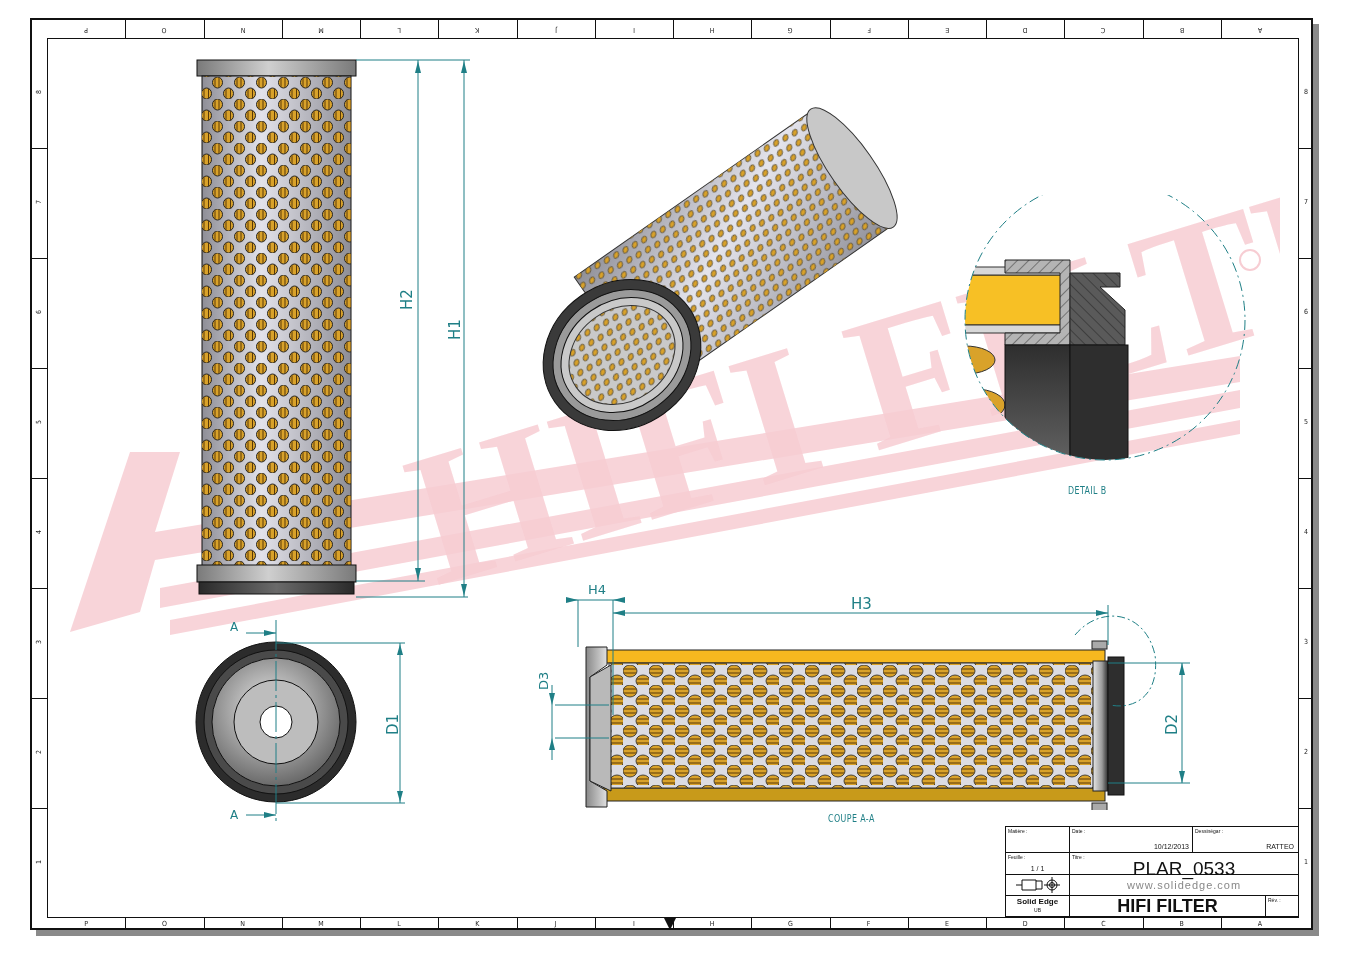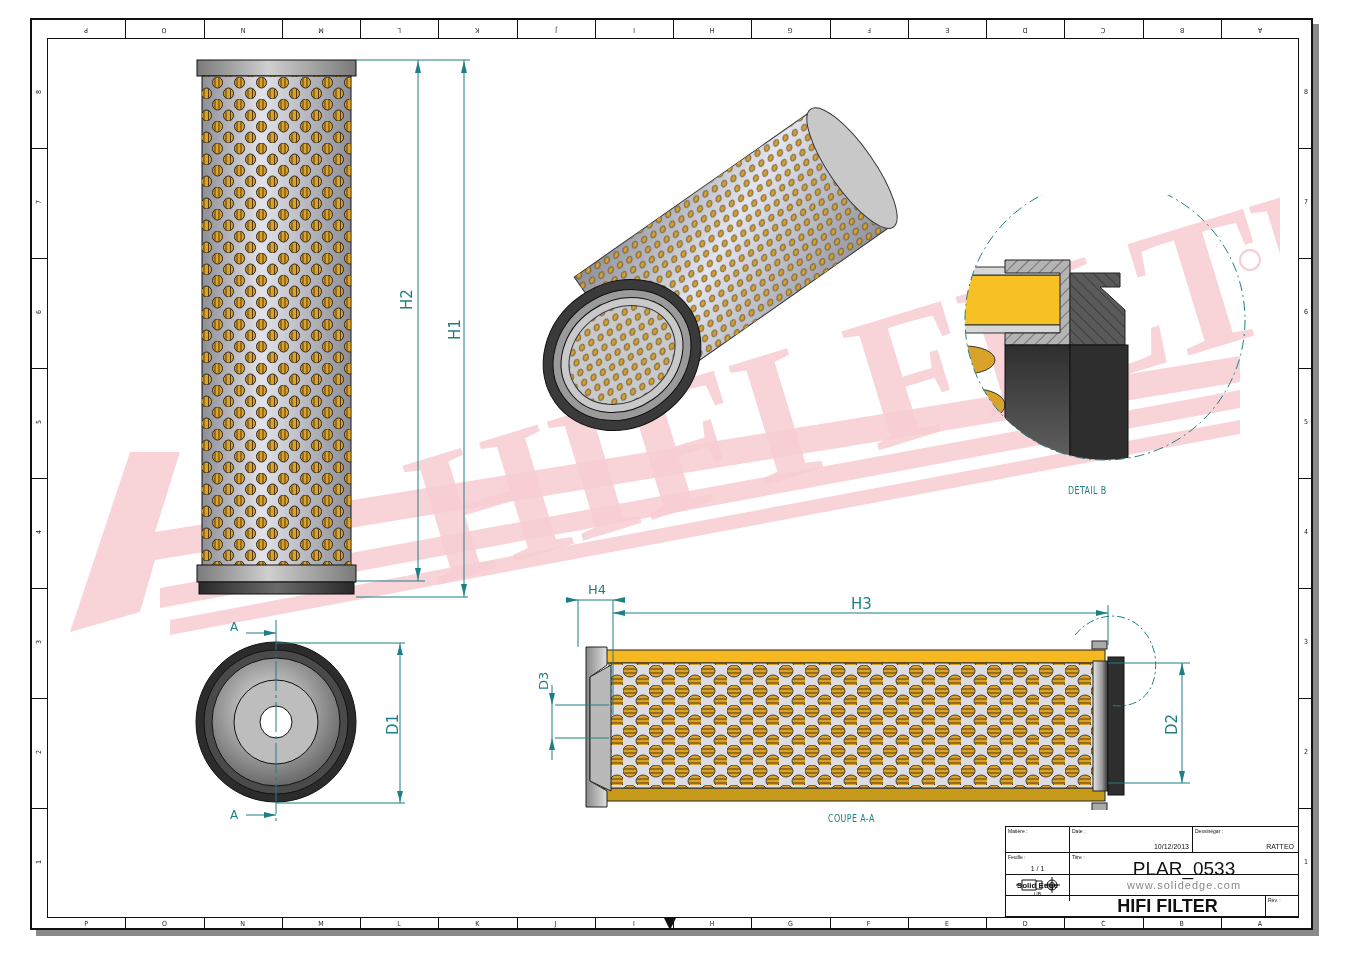--- a/index.html
+++ b/index.html
@@ -352,21 +352,21 @@
       <polyline points="30,6 36,6 36,14 30,14" fill="none" stroke="#111"></polyline>
       <circle cx="46" cy="10" r="5" fill="none" stroke="#111"></circle>
       <circle cx="46" cy="10" r="2.5" fill="none" stroke="#111"></circle>
       <line x1="38" y1="10" x2="54" y2="10" stroke="#111"></line>
       <line x1="46" y1="2" x2="46" y2="18" stroke="#111"></line>
     </svg>
   </div>
   <div class="cell" style="left:64px;top:48px;width:228px;height:21px;border-right:none;">
     <span class="val" style="left:0;right:0;text-align:center;top:4px;font-size:11px;color:#888;letter-spacing:1px;">www.solidedge.com</span>
   </div>
-  <div class="cell" style="left:0;top:53px;width:64px;height:21px;border-bottom:none;">
+  <div class="cell" style="left:0;top:69px;width:64px;height:21px;border-bottom:none;">
     <span class="val" style="left:0;right:0;text-align:center;top:1px;font-size:8px;font-weight:bold;">Solid Edge</span>
     <span class="val" style="left:0;right:0;text-align:center;top:11px;font-size:5px;">UB</span>
   </div>
   <div class="cell" style="left:64px;top:69px;width:196px;height:21px;border-bottom:none;">
     <span class="val red-big" style="left:0;right:0;text-align:center;top:0;font-size:18px;font-weight:bold;">HIFI FILTER</span>
   </div>
   <div class="cell" style="left:260px;top:69px;width:32px;height:21px;border-right:none;border-bottom:none;">
     <span class="small">Rév. :</span>
   </div>
 </div>

